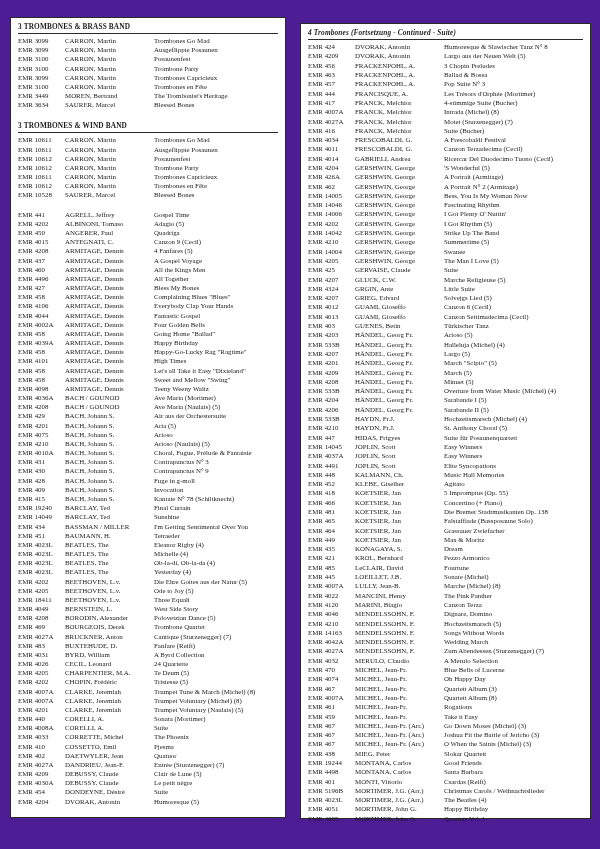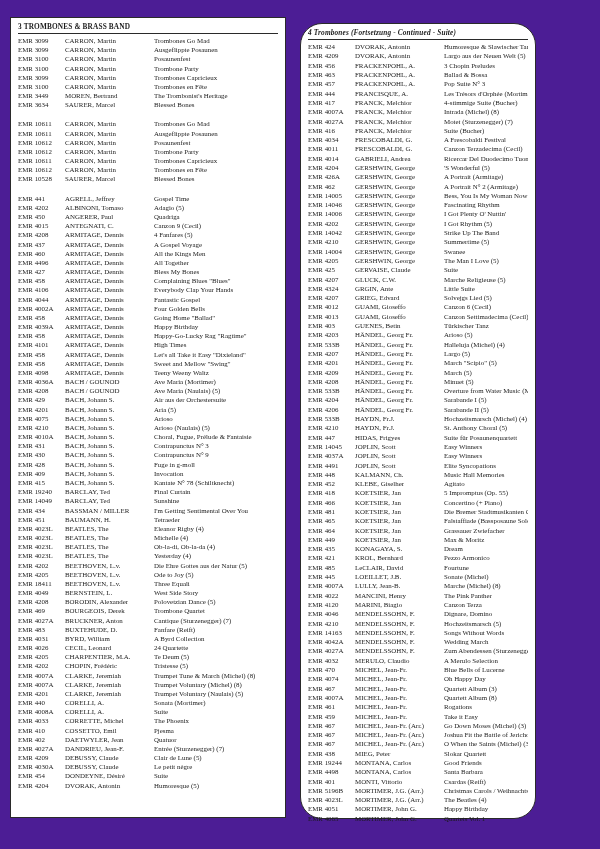--- a/index.html
+++ b/index.html
@@ -5,21 +5,21 @@
   html,body{margin:0;padding:0;background:#e9e9e9;}
   .page{
     position:relative;width:600px;height:849px;background:#4c1d95;
     font-family:Liberation Serif, serif;color:#1b1b1b;overflow:hidden;
   }
   .box{
     position:absolute;border:1px solid #2a2a2a;background:#fff;
     box-sizing:border-box;padding:2px 7px 0 7px;
   }
   .box-left{left:10px;top:17px;width:276px;height:801px;}
-  .box-right{left:300px;top:23px;width:236px;height:796px;border-radius:22px;}
+  .box-right{left:300px;top:23px;width:291px;height:796px;}
   .section{margin-top:10px;}
   .section:first-child{margin-top:0;}
   .section-header{
     font-size:7.3px;font-weight:bold;line-height:9px;
     padding:2px 0 2px 0;border-bottom:1px solid #2a2a2a;margin-bottom:2px;
     white-space:nowrap;letter-spacing:.15px;
   }
   .section-header.italic{font-style:italic;}
   .row{display:flex;height:9.18px;align-items:center;}
   .box-right .row{height:9.3px;}
@@ -70,20 +70,21 @@
           <span class="cell composer">MOREN, Bertrand</span>
           <span class="cell title">The Trombonist's Heritage</span>
         </div>
         <div class="row">
           <span class="cell emr">EMR 3634</span>
           <span class="cell composer">SAURER, Marcel</span>
           <span class="cell title">Blessed Bones</span>
         </div>
       </div>
       <div class="section">
+        <div class="section-header">3 TROMBONES &amp; WIND BAND</div>
         <div class="row">
           <span class="cell emr">EMR 10611</span>
           <span class="cell composer">CARRON, Martin</span>
           <span class="cell title">Trombones Go Mad</span>
         </div>
         <div class="row">
           <span class="cell emr">EMR 10611</span>
           <span class="cell composer">CARRON, Martin</span>
           <span class="cell title">Ausgeflippte Posaunen</span>
         </div>

